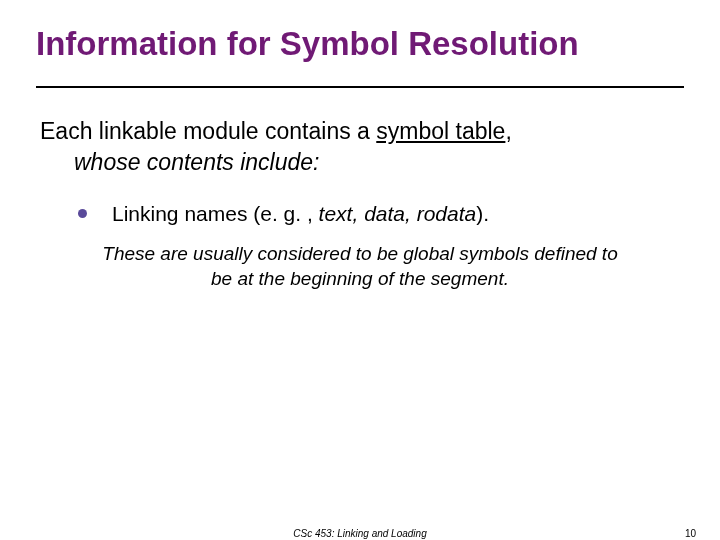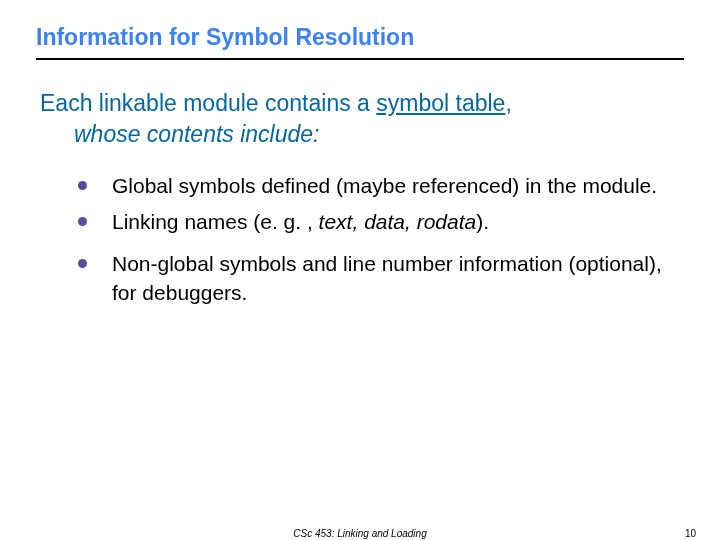--- a/index.html
+++ b/index.html
@@ -10,35 +10,35 @@
     font-family: Arial, Helvetica, sans-serif;
     color: #000000;
     position: relative;
     overflow: hidden;
   }
   .slide {
     padding: 24px 36px 0 36px;
     height: 100%;
   }
   .title {
-    font-size: 23px;
+    font-size: 33px;
     font-weight: bold;
-    color: #3b82f6;
-    margin-bottom: 6px;
+    color: #701a75;
+    margin-bottom: 22px;
     line-height: 1.2;
   }
   .title-rule {
     border: none;
     border-top: 2px solid #000;
     margin-bottom: 28px;
     width: 100%;
   }
   .intro {
     font-size: 23px;
-    color: #0369a1;
+    color: #000000;
     line-height: 1.35;
     margin-bottom: 22px;
     padding-left: 4px;
   }
   .intro .indent2 { padding-left: 34px; display: block; font-style: italic; }
   .underlined { text-decoration: underline; }
   .bullets {
     list-style: none;
     padding-left: 42px;
     margin-bottom: 14px;
@@ -115,34 +115,25 @@
   <hr class="title-rule">
 
   <p class="intro">
     <span>Each linkable module contains a </span><span class="underlined">symbol table</span><span>,</span>
     <span class="indent2">whose contents include:</span>
   </p>
 
   <ul class="bullets">
     <li>
       <span class="dot"></span>
-      <span>Global symbols defined (maybe referenced) in the module.</span>
-    </li>
-    <li>
-      <span class="dot"></span>
       <span>Linking names (e. g. , </span><span class="italic">text, data, rodata</span><span>).</span>
     </li>
   </ul>
 
+  <p class="note">These are usually considered to be global symbols defined to be at the beginning of the segment.</p>
 
-  <ul class="bullets2">
-    <li>
-      <span class="dot"></span>
-      <span>Non-global symbols and line number information (optional), for debuggers.</span>
-    </li>
-  </ul>
 
 </div>
 
 <div class="footer">
   <span class="center">CSc 453: Linking and Loading</span>
   <span class="pagenum">10</span>
 </div>
 
 </body></html>

